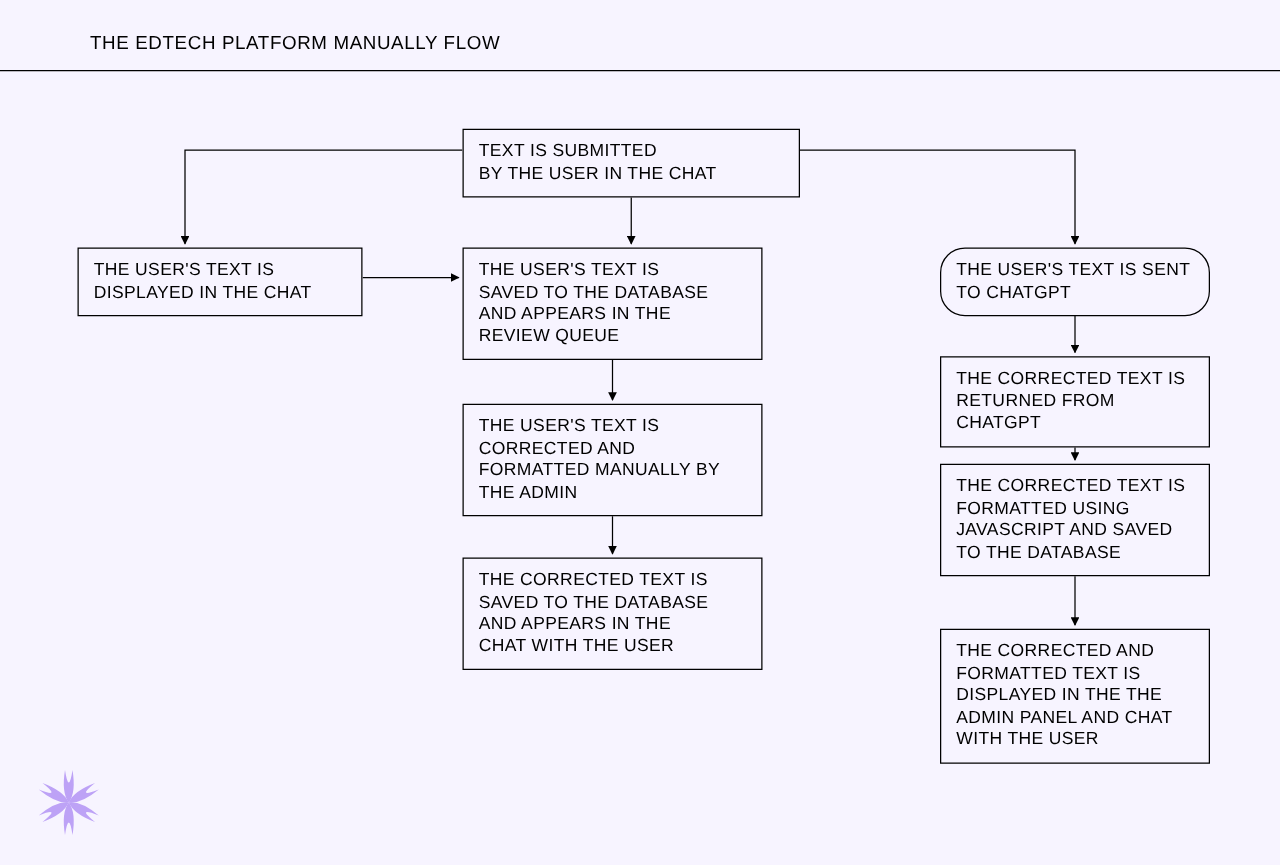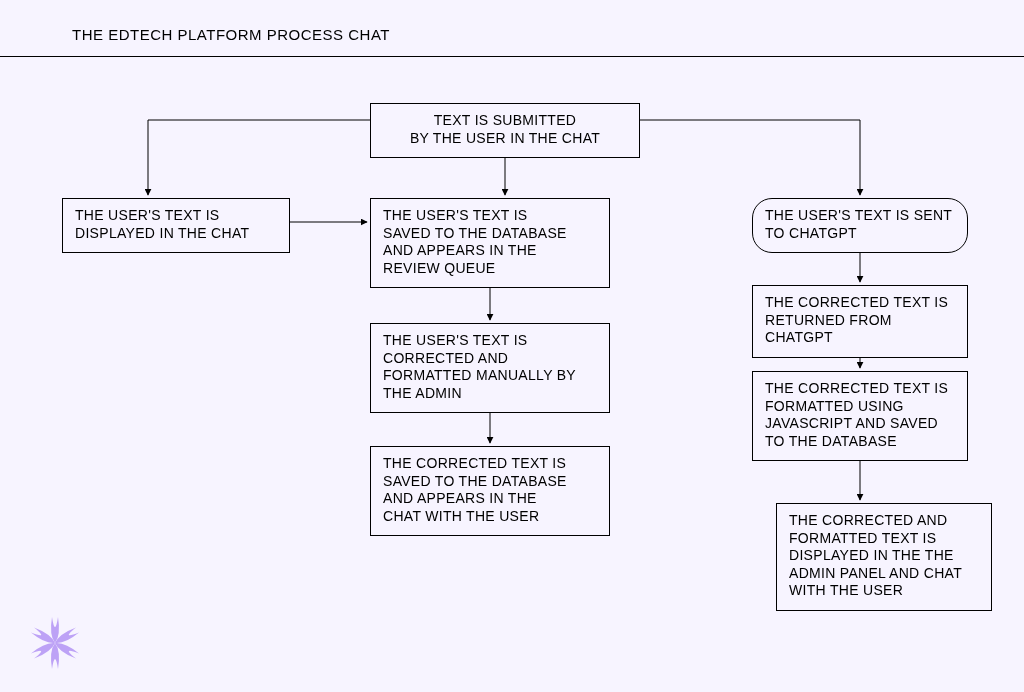--- a/index.html
+++ b/index.html
@@ -48,21 +48,21 @@
   .asterisk {
     position: absolute;
     left: 28px;
     bottom: 18px;
     color: #bda2f6;
   }
 </style>
 </head>
 <body>
 
-<div class="title">THE EDTECH PLATFORM PROCESS CHAT</div>
+<div class="title">THE EDTECH PLATFORM MANUALLY FLOW</div>
 <div class="hr"></div>
 
 <svg class="connectors" viewBox="0 0 1024 692">
   <defs>
     <marker id="arrow" viewBox="0 0 10 10" refX="9" refY="5" markerWidth="7" markerHeight="7" orient="auto-start-reverse">
       <path d="M 0 0 L 10 5 L 0 10 z" fill="#000"></path>
     </marker>
   </defs>
 
   <path d="M 370 120 H 148 V 195" fill="none" stroke="#000" stroke-width="1" marker-end="url(#arrow)"></path>
@@ -77,21 +77,21 @@
 
   <path d="M 490 405 V 443" fill="none" stroke="#000" stroke-width="1" marker-end="url(#arrow)"></path>
 
   <path d="M 860 244 V 282" fill="none" stroke="#000" stroke-width="1" marker-end="url(#arrow)"></path>
 
   <path d="M 860 330 V 368" fill="none" stroke="#000" stroke-width="1" marker-end="url(#arrow)"></path>
 
   <path d="M 860 452 V 500" fill="none" stroke="#000" stroke-width="1" marker-end="url(#arrow)"></path>
 </svg>
 
-<div class="box" style="left:370px; top:103px; width:270px;text-align:center;">TEXT IS SUBMITTED
+<div class="box" style="left:370px; top:103px; width:270px;">TEXT IS SUBMITTED
 BY THE USER IN THE CHAT</div>
 <div class="box" style="left:62px;  top:198px; width:228px;">THE USER'S TEXT IS
 DISPLAYED IN THE CHAT</div>
 <div class="box" style="left:370px; top:198px; width:240px;">THE USER'S TEXT IS
 SAVED TO THE DATABASE
 AND APPEARS IN THE
 REVIEW QUEUE</div>
 <div class="box" style="left:370px; top:323px; width:240px;">THE USER'S TEXT IS
 CORRECTED AND
 FORMATTED MANUALLY BY
@@ -101,21 +101,21 @@
 AND APPEARS IN THE
 CHAT WITH THE USER</div>
 <div class="box" style="left:752px; top:198px; width:216px;border-radius:20px;">THE USER'S TEXT IS SENT
 TO CHATGPT</div>
 <div class="box" style="left:752px; top:285px; width:216px;">THE CORRECTED TEXT IS
 RETURNED FROM CHATGPT</div>
 <div class="box" style="left:752px; top:371px; width:216px;">THE CORRECTED TEXT IS
 FORMATTED USING
 JAVASCRIPT AND SAVED
 TO THE DATABASE</div>
-<div class="box" style="left:752px; top:503px; width:216px;margin-left:24px;">THE CORRECTED AND
+<div class="box" style="left:752px; top:503px; width:216px;">THE CORRECTED AND
 FORMATTED TEXT IS
 DISPLAYED IN THE THE
 ADMIN PANEL AND CHAT
 WITH THE USER</div>
 
 <div class="asterisk">
   <svg width="54" height="54" viewBox="0 0 54 54">
     <g transform="translate(27,27)">
       <g fill="#bda2f6">
         <path d="M -3 -26 Q 0 -6 3 -26 Q 6 -8 0 0 Q -6 -8 -3 -26 Z"></path>

